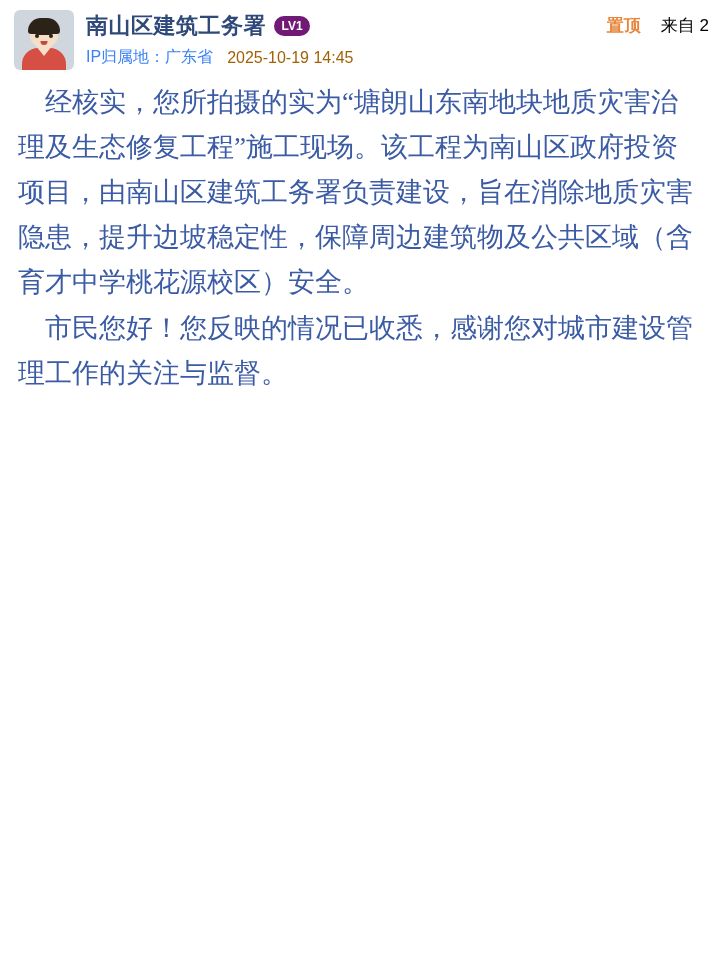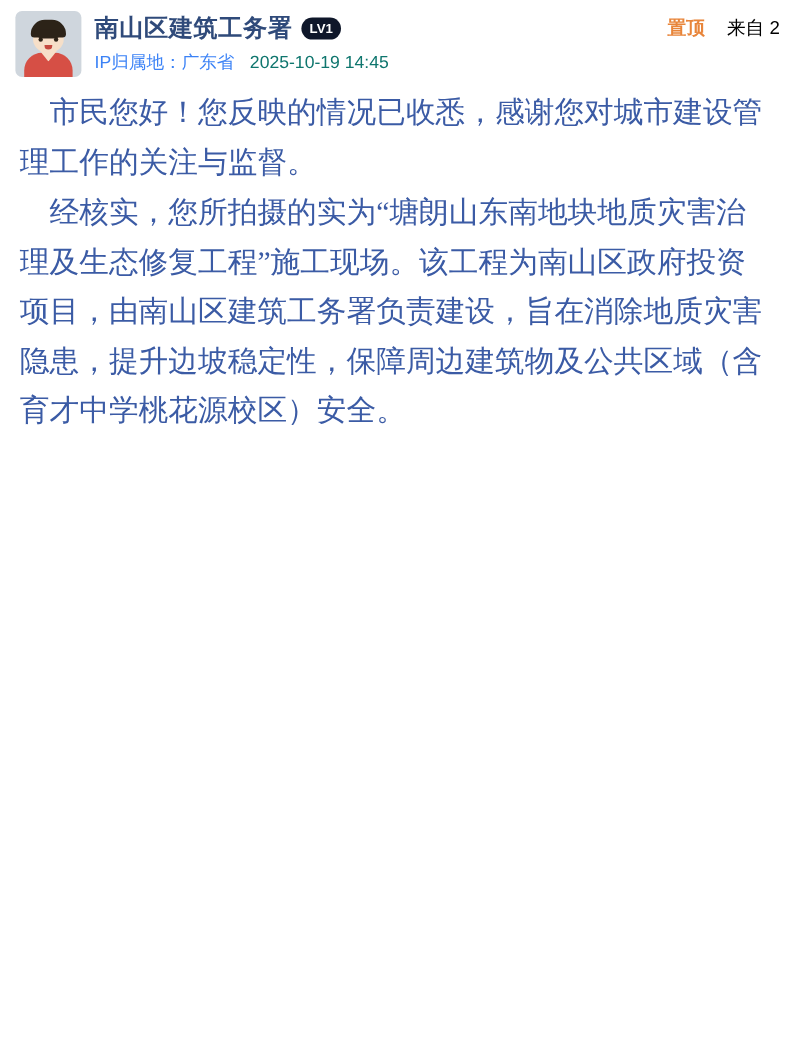--- a/index.html
+++ b/index.html
@@ -128,37 +128,37 @@
     white-space: nowrap;
   }
   .level-badge {
     display: inline-flex;
     align-items: center;
     justify-content: center;
     min-width: 36px;
     height: 20px;
     padding: 0 7px;
     border-radius: 10px;
-    background: #0f172a;
+    background: #701a75;
     color: #ffffff;
     font-size: 12px;
     font-weight: bold;
     box-sizing: border-box;
   }
   .meta-row {
     display: flex;
     align-items: center;
     gap: 14px;
     margin-top: 5px;
     font-size: 16px;
     color: #9aa0a6;
     white-space: nowrap;
   }
   .ip-loc { color: #3b82f6; }
-  .timestamp { color: #0f766e; }
+  .timestamp { color: #a16207; }
   .head-right {
     position: absolute;
     right: 10px;
     top: 14px;
     display: flex;
     align-items: center;
     gap: 20px;
     font-size: 17px;
     white-space: nowrap;
   }
@@ -214,17 +214,17 @@
     </div>
 
     <div class="head-right">
       <span class="pinned">置顶</span>
       <span class="source">来自 2</span>
     </div>
 
   </div>
 
   <div class="content">
+    <p>经核实，您所拍摄的实为“塘朗山东南地块地质灾害治理及生态修复工程”施工现场。该工程为南山区政府投资项目，由南山区建筑工务署负责建设，旨在消除地质灾害隐患，提升边坡稳定性，保障周边建筑物及公共区域（含育才中学桃花源校区）安全。</p>
     <p>市民您好！您反映的情况已收悉，感谢您对城市建设管理工作的关注与监督。</p>
-    <p>经核实，您所拍摄的实为“塘朗山东南地块地质灾害治理及生态修复工程”施工现场。该工程为南山区政府投资项目，由南山区建筑工务署负责建设，旨在消除地质灾害隐患，提升边坡稳定性，保障周边建筑物及公共区域（含育才中学桃花源校区）安全。</p>
   </div>
 
 </div>
 
 </body></html>

